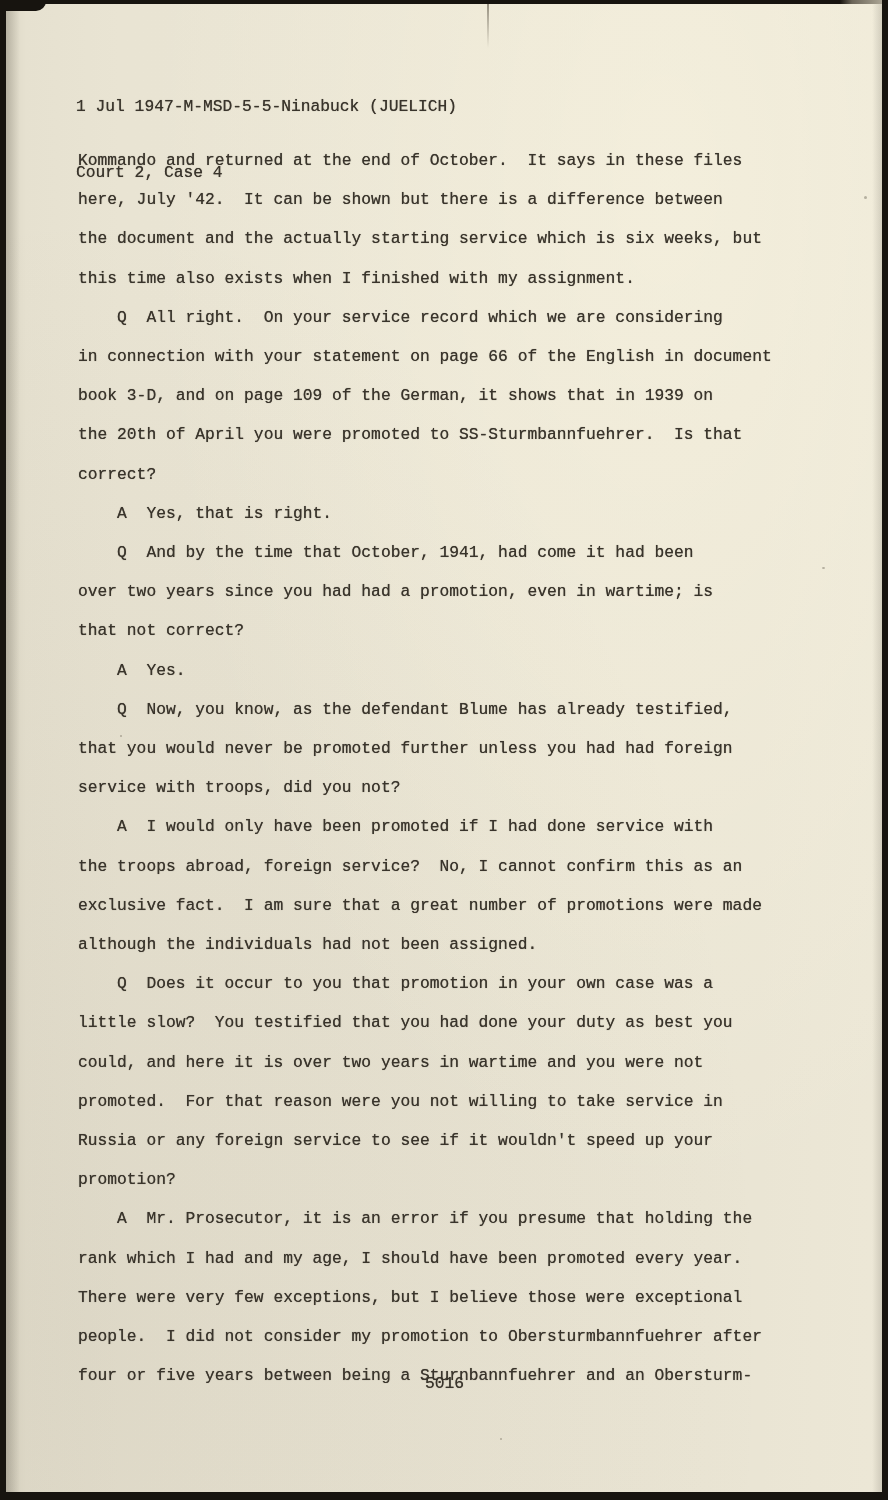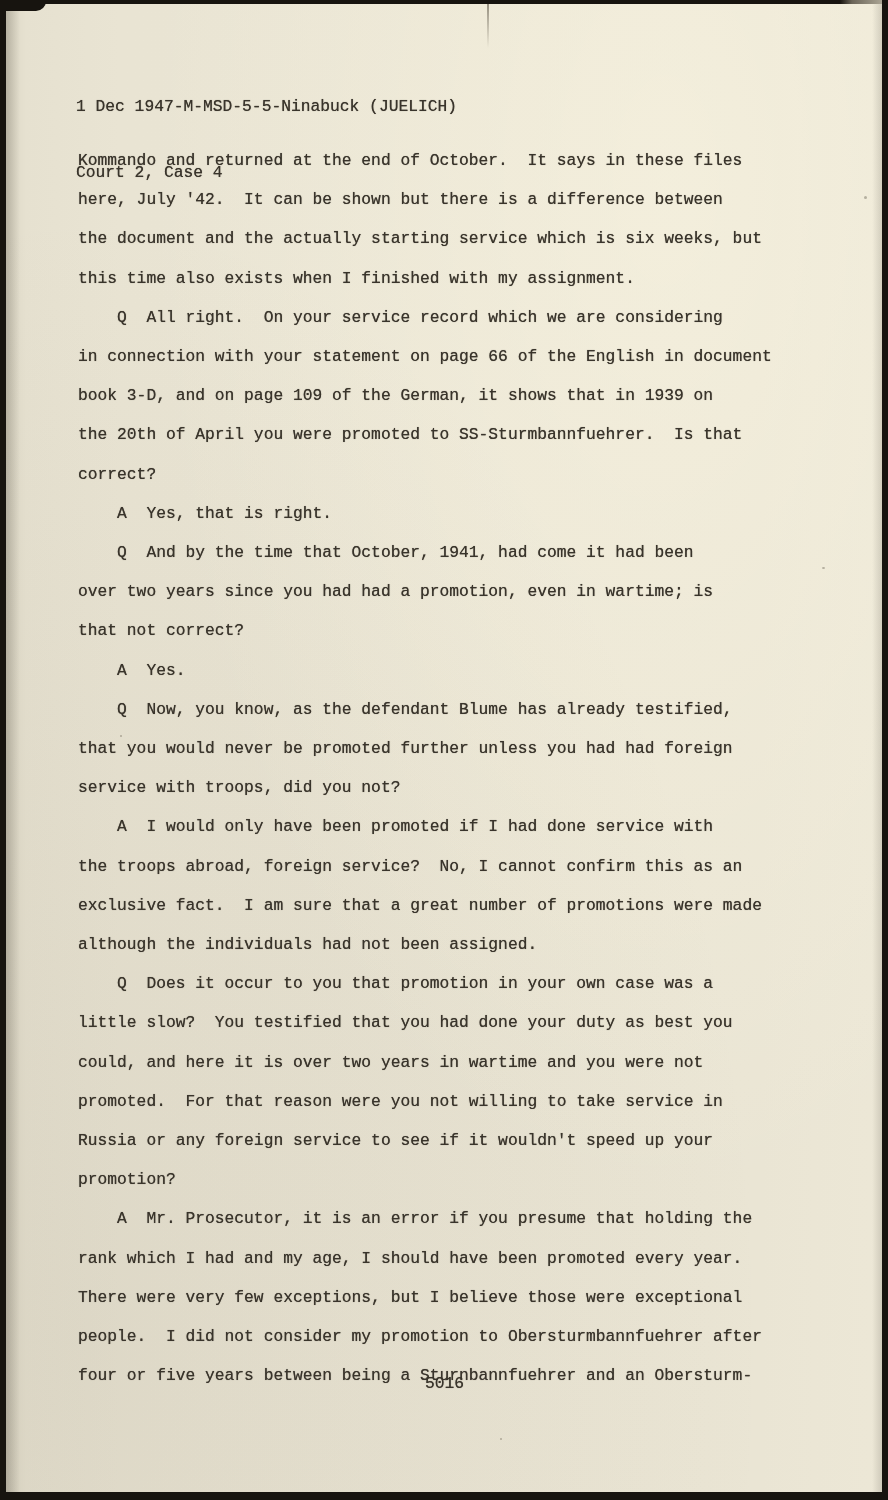--- a/index.html
+++ b/index.html
@@ -86,21 +86,21 @@
   <div class="corner-blob"></div>
   <div class="paper-edge-shade"></div>
   <div class="left-shade"></div>
   <div class="crease"></div>
   <div class="speck speck1"></div>
   <div class="speck speck2"></div>
   <div class="speck speck3"></div>
   <div class="speck speck4"></div>
 
   <div class="header typewritten">
-    <div class="hline">1 Dec 1947-M-MSD-5-5-Ninabuck (JUELICH)</div>
+    <div class="hline">1 Jul 1947-M-MSD-5-5-Ninabuck (JUELICH)</div>
     <div class="hline">Court 2, Case 4</div>
   </div>
 
   <div class="body-block typewritten" id="transcript-body"><div class="line">Kommando and returned at the end of October.  It says in these files</div><div class="line">here, July '42.  It can be shown but there is a difference between</div><div class="line">the document and the actually starting service which is six weeks, but</div><div class="line">this time also exists when I finished with my assignment.</div><div class="line">    Q  All right.  On your service record which we are considering</div><div class="line">in connection with your statement on page 66 of the English in document</div><div class="line">book 3-D, and on page 109 of the German, it shows that in 1939 on</div><div class="line">the 20th of April you were promoted to SS-Sturmbannfuehrer.  Is that</div><div class="line">correct?</div><div class="line">    A  Yes, that is right.</div><div class="line">    Q  And by the time that October, 1941, had come it had been</div><div class="line">over two years since you had had a promotion, even in wartime; is</div><div class="line">that not correct?</div><div class="line">    A  Yes.</div><div class="line">    Q  Now, you know, as the defendant Blume has already testified,</div><div class="line">that you would never be promoted further unless you had had foreign</div><div class="line">service with troops, did you not?</div><div class="line">    A  I would only have been promoted if I had done service with</div><div class="line">the troops abroad, foreign service?  No, I cannot confirm this as an</div><div class="line">exclusive fact.  I am sure that a great number of promotions were made</div><div class="line">although the individuals had not been assigned.</div><div class="line">    Q  Does it occur to you that promotion in your own case was a</div><div class="line">little slow?  You testified that you had done your duty as best you</div><div class="line">could, and here it is over two years in wartime and you were not</div><div class="line">promoted.  For that reason were you not willing to take service in</div><div class="line">Russia or any foreign service to see if it wouldn't speed up your</div><div class="line">promotion?</div><div class="line">    A  Mr. Prosecutor, it is an error if you presume that holding the</div><div class="line">rank which I had and my age, I should have been promoted every year.</div><div class="line">There were very few exceptions, but I believe those were exceptional</div><div class="line">people.  I did not consider my promotion to Obersturmbannfuehrer after</div><div class="line">four or five years between being a Sturnbannfuehrer and an Obersturm-</div></div>
 
   <div class="pagenum typewritten">5016</div>
 
 </div>
 
 </body></html>

